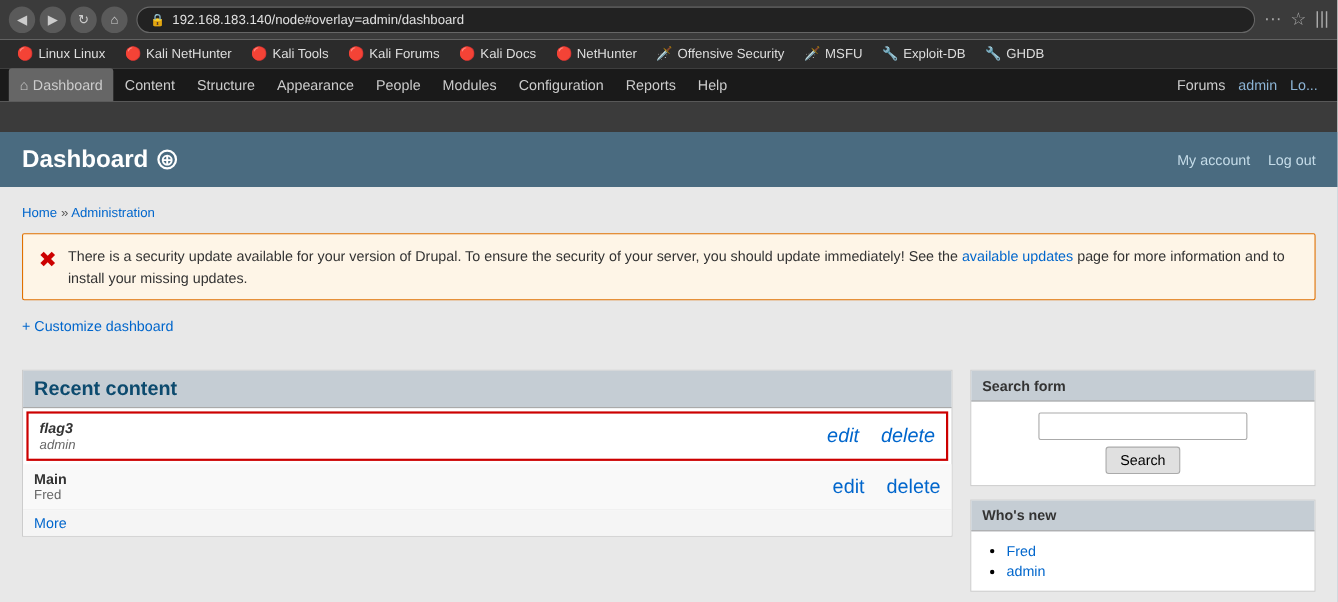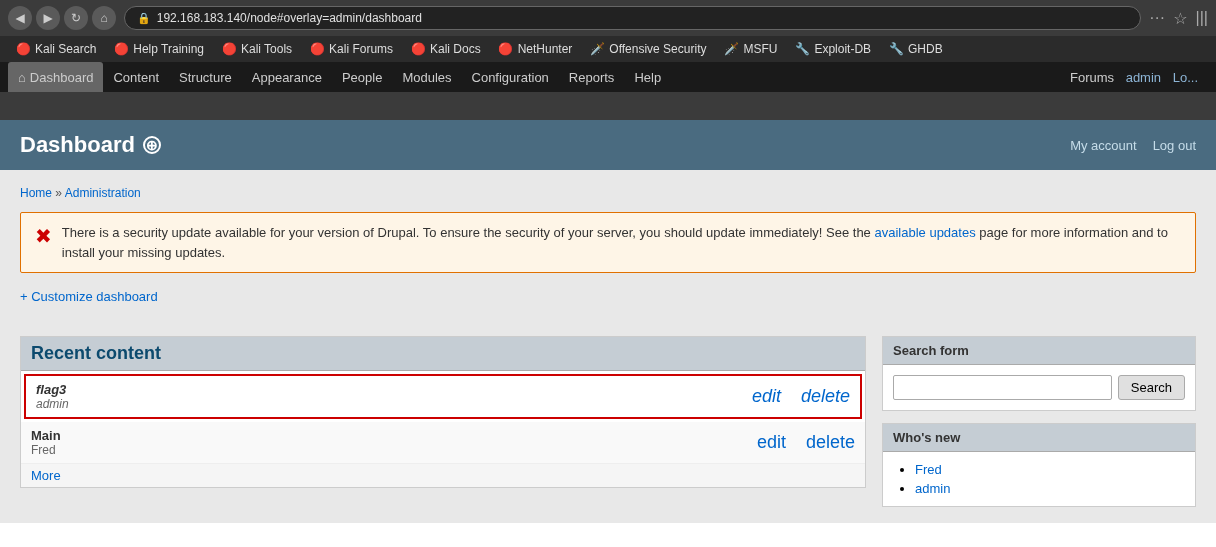--- a/index.html
+++ b/index.html
@@ -254,20 +254,21 @@
       font-size: 13px;
       font-weight: bold;
       color: #333;
       border-bottom: 1px solid #aaa;
     }
     .search-form-body {
       padding: 10px;
       display: flex;
       gap: 6px;
       align-items: center;
+      flex-direction: column;
     }
     .search-input {
       flex: 1;
       padding: 4px 6px;
       border: 1px solid #aaa;
       font-size: 13px;
       border-radius: 2px;
     }
     .search-btn {
       padding: 4px 12px;
@@ -310,25 +311,25 @@
   <div class="browser-actions">
     <span style="cursor:pointer;">···</span>
     <span style="cursor:pointer;">☆</span>
     <span style="cursor:pointer;">|||</span>
   </div>
 </div>
 
 <div class="bookmarks-bar">
   <div class="bookmark-item">
     <span class="bookmark-icon">🔴</span>
-    <span>Kali Search</span>
+    <span>Linux Linux</span>
   </div>
   <div class="bookmark-item">
     <span class="bookmark-icon">🔴</span>
-    <span>Help Training</span>
+    <span>Kali NetHunter</span>
   </div>
   <div class="bookmark-item">
     <span class="bookmark-icon">🔴</span>
     <span>Kali Tools</span>
   </div>
   <div class="bookmark-item">
     <span class="bookmark-icon">🔴</span>
     <span>Kali Forums</span>
   </div>
   <div class="bookmark-item">

